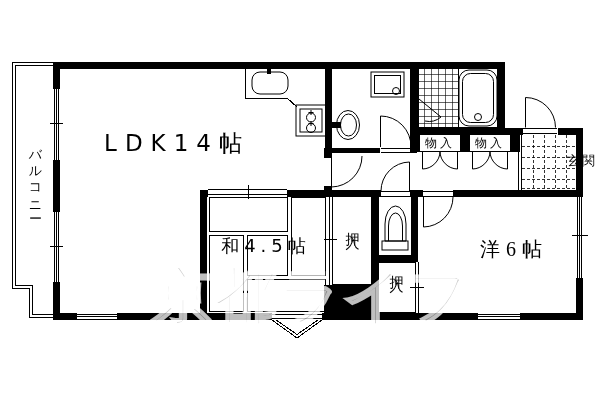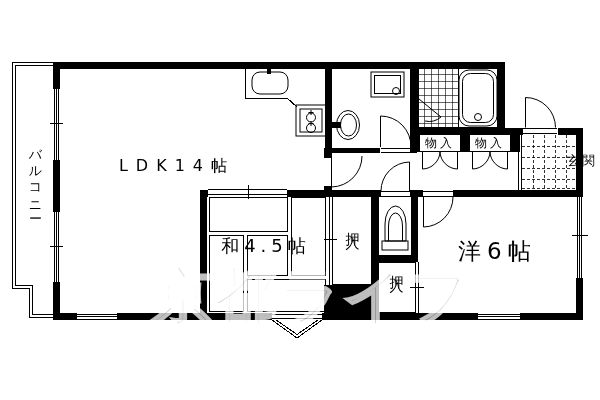--- a/index.html
+++ b/index.html
@@ -1,22 +1,22 @@
 <!DOCTYPE html>
 <html><head>
 <meta charset="utf-8">
 <style>
   html,body{margin:0;padding:0;background:#fff;}
   #stage{position:relative;width:600px;height:400px;background:#ffffff;overflow:hidden;
          font-family:"DejaVu Sans","Liberation Sans",sans-serif;}
   #plan-svg{position:absolute;left:0;top:0;z-index:1;}
   .lbl{position:absolute;z-index:3;color:#000;white-space:nowrap;}
-  .lbl-ldk{left:92px;top:156px;width:170px;font-size:16px;letter-spacing:8px;text-align:center;}
+  .lbl-ldk{left:92px;top:128px;width:170px;font-size:23px;letter-spacing:8px;text-align:center;}
   .lbl-wa{left:206px;top:234px;width:120px;font-size:18px;letter-spacing:5px;text-align:center;}
-  .lbl-yo{left:458px;top:236px;width:90px;font-size:23px;letter-spacing:6px;text-align:left;}
+  .lbl-yo{left:458px;top:236px;width:90px;font-size:20px;letter-spacing:6px;text-align:right;font-family:Liberation Serif, serif;}
   .lbl-genkan{left:560px;top:152px;width:44px;font-size:13px;letter-spacing:2px;text-align:center;}
   .lbl-monoire1{left:419px;top:135px;width:42px;font-size:12px;letter-spacing:3px;text-align:center;}
   .lbl-monoire2{left:469px;top:135px;width:42px;font-size:12px;letter-spacing:3px;text-align:center;}
   .vert{writing-mode:vertical-rl;text-orientation:mixed;}
   .lbl-balcony{left:26px;top:140px;font-size:13px;letter-spacing:3px;}
   .lbl-oshiA{left:344px;top:221px;font-size:14px;letter-spacing:3px;}
   .lbl-oshiB{left:388px;top:264px;font-size:14px;letter-spacing:3px;}
   .watermark{position:absolute;z-index:2;left:152px;top:254px;font-size:62px;font-weight:bold;
              letter-spacing:1px;color:#b9b9b9;opacity:0.75;-webkit-text-stroke:2px #ffffff;
              white-space:nowrap;}

